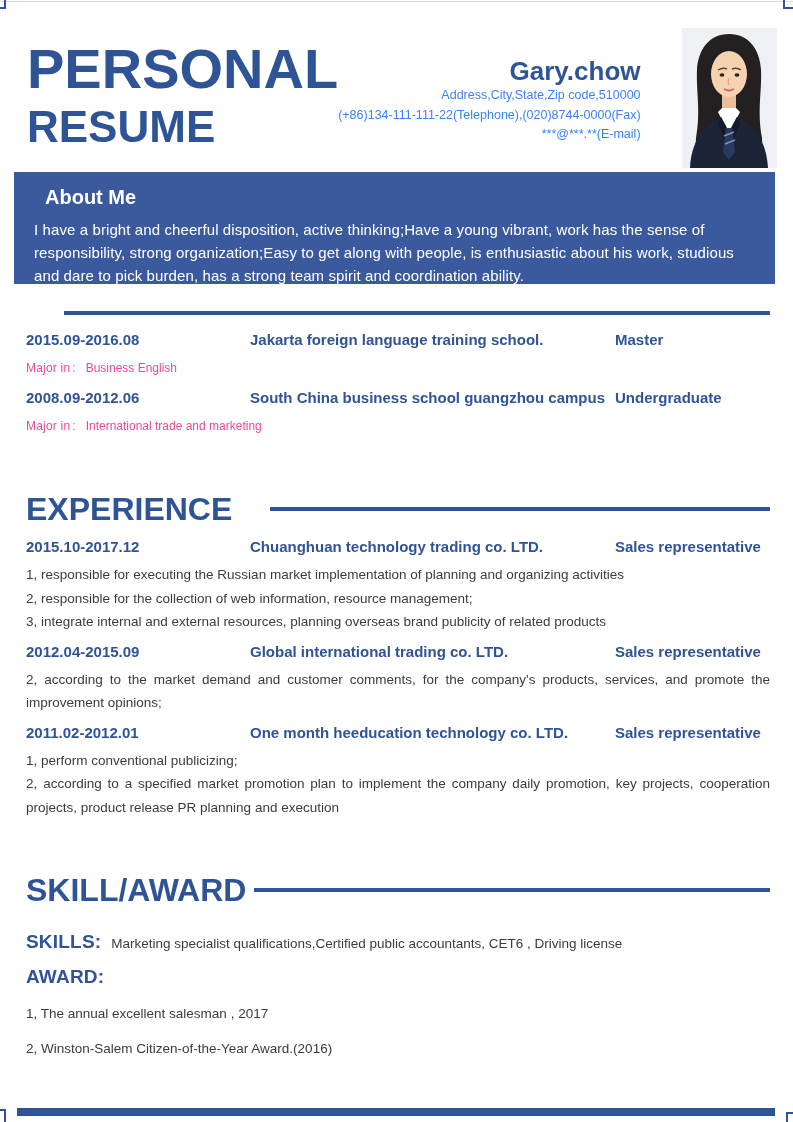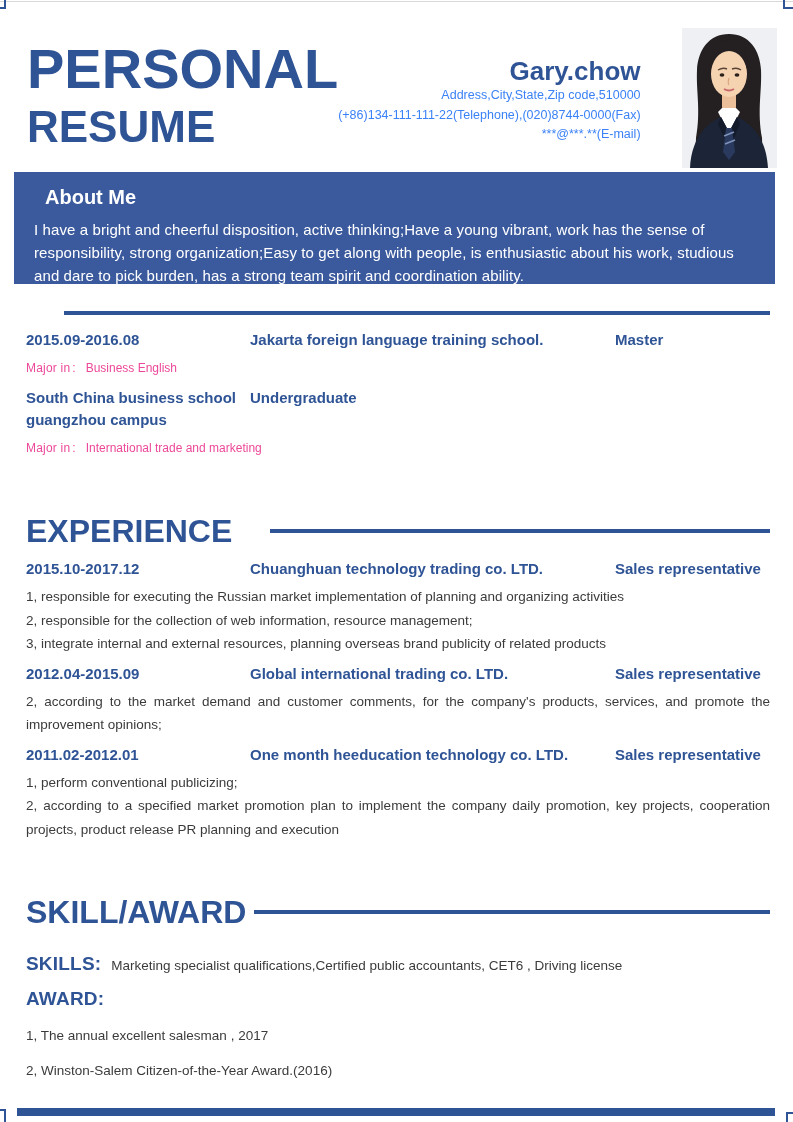--- a/index.html
+++ b/index.html
@@ -218,20 +218,21 @@
             <span>Jakarta foreign language training school.</span>
             <span>Master</span>
           </div>
           <div class="major-line">
             <span class="major-label">Major in</span><span class="major-colon">:</span><span>Business English</span>
           </div>
         </div>
 
         <div>
           <div class="entry-row">
+            <span>2008.09-2012.06</span>
             <span>South China business school guangzhou campus</span>
             <span>Undergraduate</span>
           </div>
           <div class="major-line">
             <span class="major-label">Major in</span><span class="major-colon">:</span><span>International trade and marketing</span>
           </div>
         </div>
 
       </div>
     </div>

